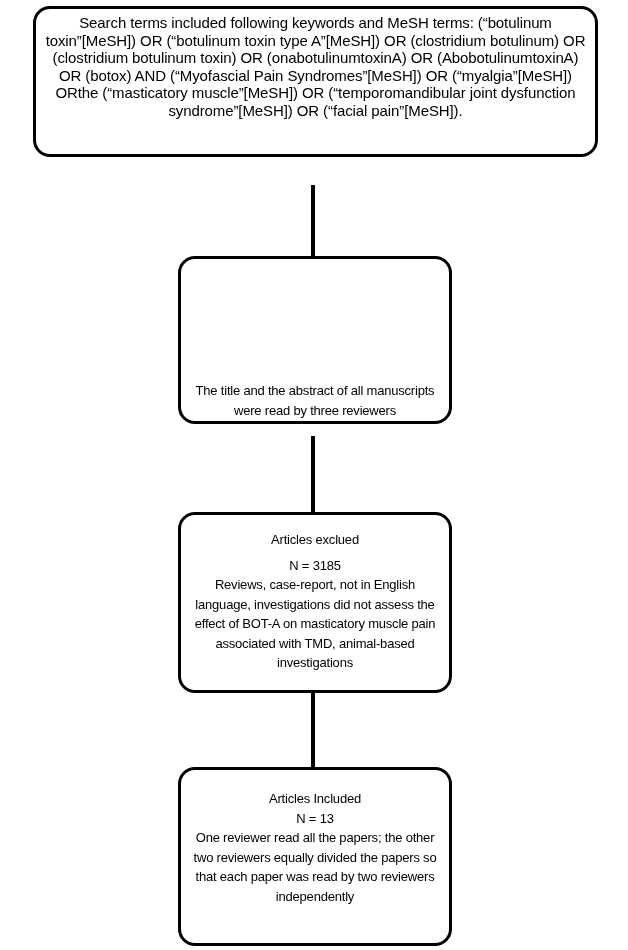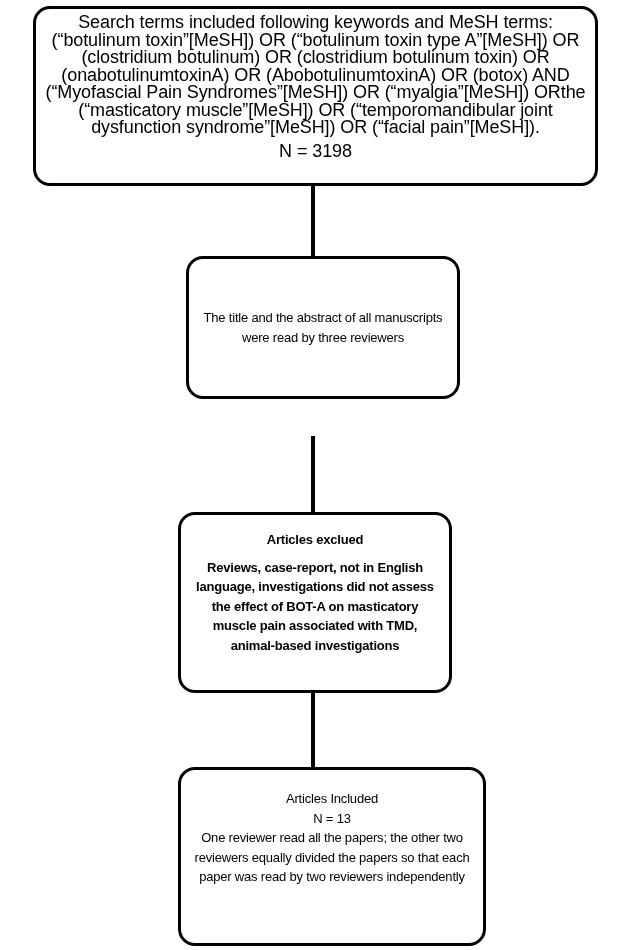--- a/index.html
+++ b/index.html
@@ -29,95 +29,93 @@
   .connector {
     position: absolute;
     width: 4px;
     background: #000000;
   }
   
   .box1 {
     left: 33px;
     top: 6px;
     width: 565px;
-    height: 180px;
+    height: 151px;
     padding: 5px 9px 0 9px;
-    font-size: 18px;
+    font-size: 15px;
     line-height: 17.5px;
     letter-spacing: -0.1px;
   }
   .box1 .para { margin-bottom: 6px; }
   .box1 .count { margin-top: 6px; }
   
   .c1 { left: 311px; top: 185px; height: 72px; }
   .c2 { left: 311px; top: 436px; height: 77px; }
   .c3 { left: 311px; top: 692px; height: 76px; }
   
   .box2 {
     left: 178px;
     top: 256px;
     width: 274px;
-    height: 143px;
+    height: 168px;
     display: flex;
-    align-items: center;
+    align-items: flex-end;
     justify-content: center;
     padding: 0 10px;
     font-size: 13px;
     line-height: 20px;
     letter-spacing: -0.2px;
-    margin-left: 8px;
   }
   
   .box3 {
     left: 178px;
     top: 512px;
     width: 274px;
     height: 181px;
     padding: 15px 8px 0 8px;
     font-size: 13px;
     line-height: 19.5px;
     letter-spacing: -0.2px;
-    font-weight: bold;
   }
   .box3 .count { margin-top: 6px; }
-  .box3 .body  { margin-top: 8px; }
+  .box3 .body  { }
   
   .box4 {
     left: 178px;
     top: 767px;
-    width: 308px;
+    width: 274px;
     height: 179px;
     padding: 19px 8px 12px 8px;
     font-size: 13px;
     line-height: 19.5px;
     letter-spacing: -0.2px;
   }
   .box4 .count { margin-top: 0; }
   .box4 .body  { margin-top: 0; }
 </style>
 </head>
 <body>
 
 <div class="canvas">
 
   <div class="box box1">
     <p class="para">Search terms included following keywords and MeSH terms: (“botulinum toxin”[MeSH]) OR (“botulinum toxin type A”[MeSH]) OR (clostridium botulinum) OR (clostridium botulinum toxin) OR (onabotulinumtoxinA) OR (AbobotulinumtoxinA) OR (botox) AND (“Myofascial Pain Syndromes”[MeSH]) OR (“myalgia”[MeSH]) ORthe (“masticatory muscle”[MeSH]) OR (“temporomandibular joint dysfunction syndrome”[MeSH]) OR (“facial pain”[MeSH]).</p>
-    <p class="count">N = 3198</p>
   </div>
 
   <div class="connector c1"></div>
 
   <div class="box box2">
     <p>The title and the abstract of all manuscripts were read by three reviewers</p>
   </div>
 
   <div class="connector c2"></div>
 
   <div class="box box3">
     <p class="title">Articles exclued</p>
+    <p class="count">N = 3185</p>
     <p class="body">Reviews, case-report, not in English language, investigations did not assess the effect of BOT-A on masticatory muscle pain associated with TMD, animal-based investigations</p>
   </div>
 
   <div class="connector c3"></div>
 
   <div class="box box4">
     <p class="title">Articles Included</p>
     <p class="count">N = 13</p>
     <p class="body">One reviewer read all the papers; the other two reviewers equally divided the papers so that each paper was read by two reviewers independently</p>
   </div>

